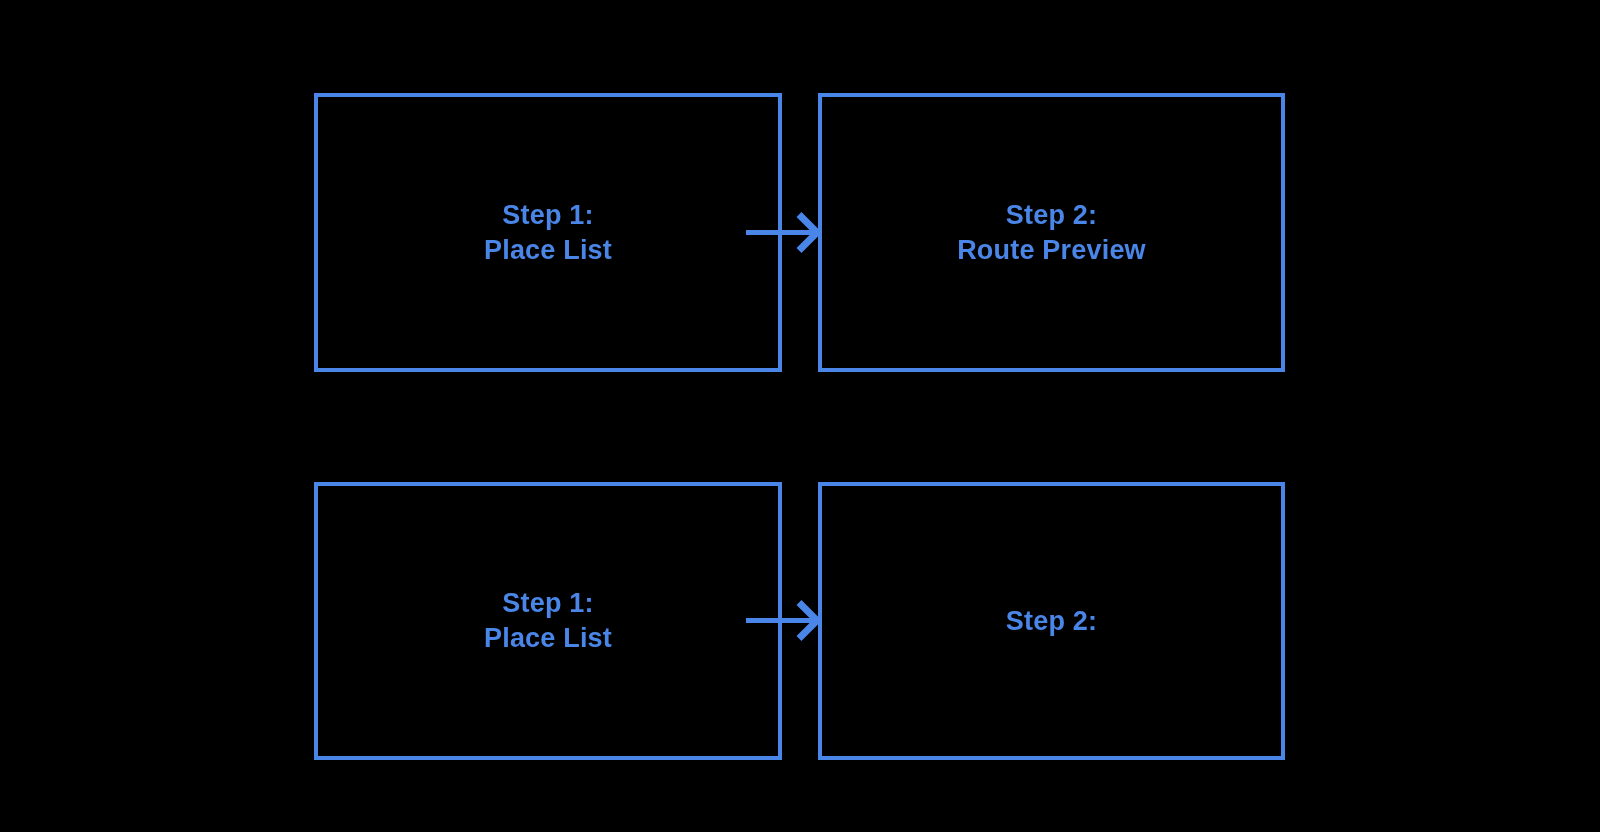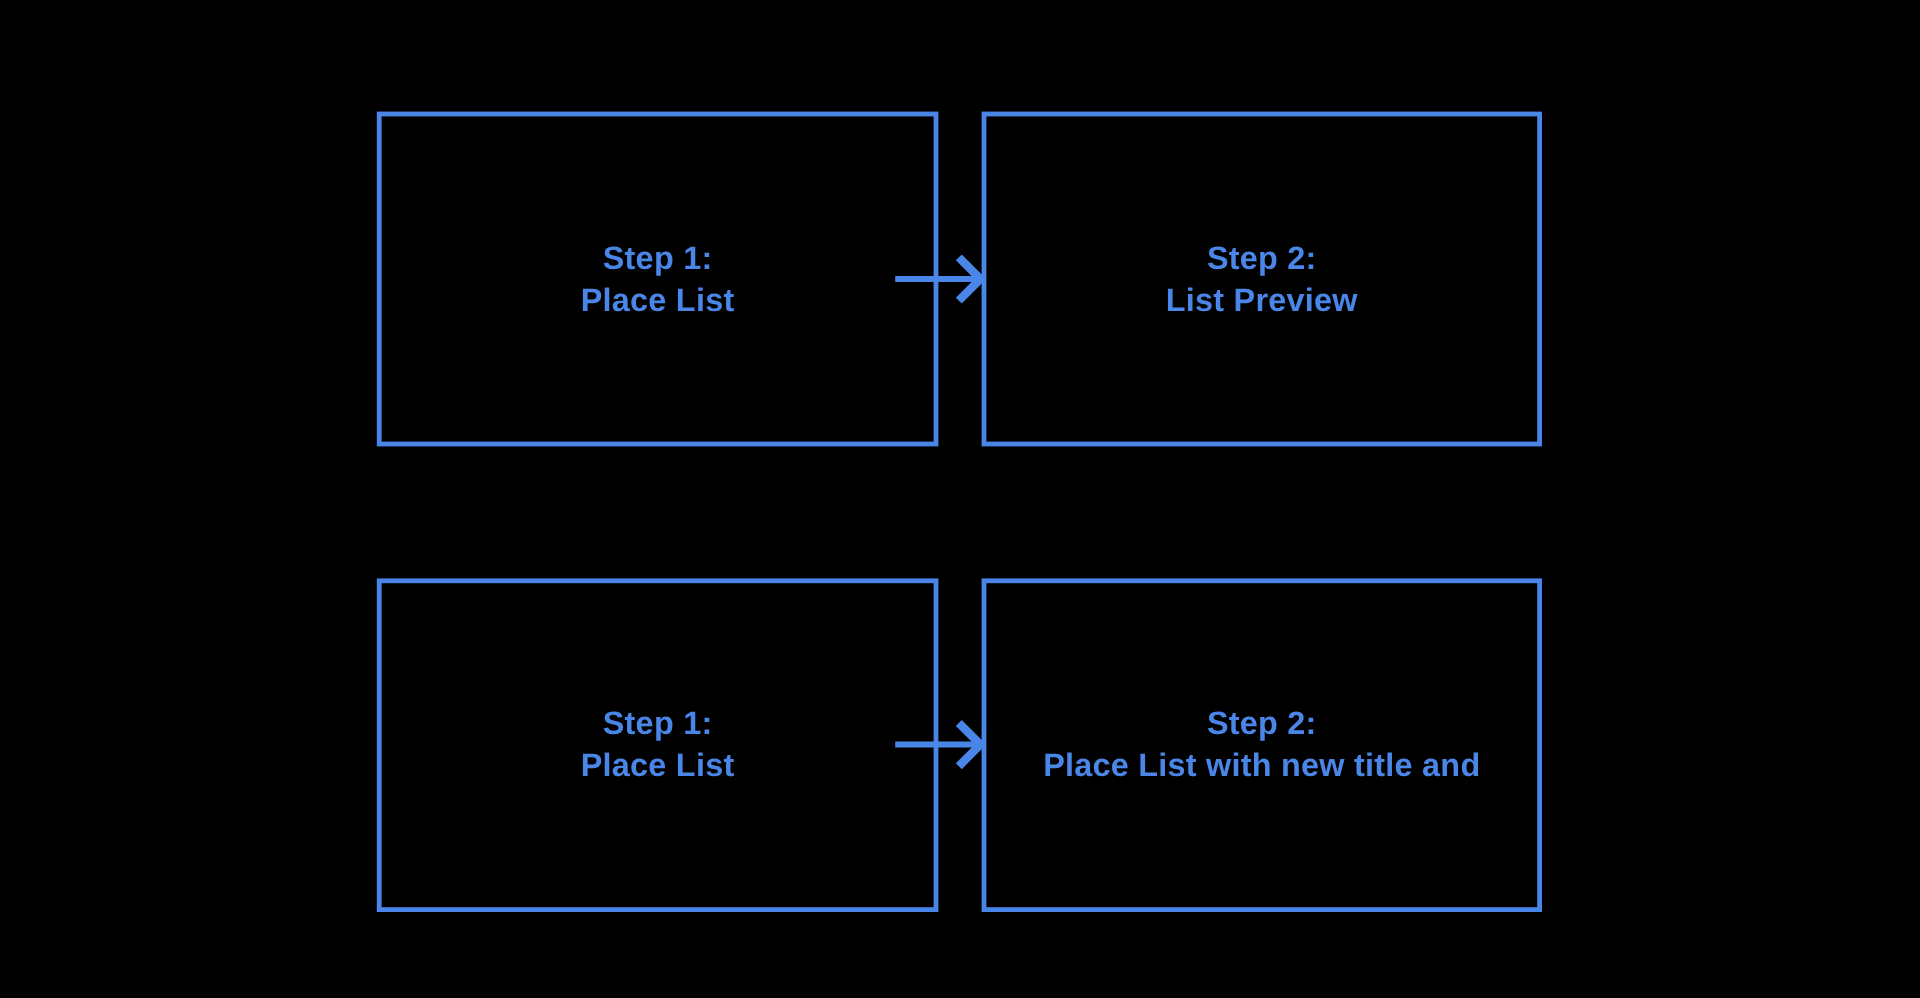--- a/index.html
+++ b/index.html
@@ -58,35 +58,34 @@
   <div class="box" style="left:314px; top:93px; width:468px; height:279px;">
     <div class="box-label">
       <span>Step 1:</span>
       <span>Place List</span>
     </div>
   </div>
 
   <div class="box" style="left:818px; top:93px; width:467px; height:279px;">
     <div class="box-label">
       <span>Step 2:</span>
-      <span>List Preview</span>
+      <span>Route Preview</span>
     </div>
   </div>
 
   <div class="box" style="left:314px; top:482px; width:468px; height:278px;">
     <div class="box-label">
       <span>Step 1:</span>
       <span>Place List</span>
     </div>
   </div>
 
   <div class="box" style="left:818px; top:482px; width:467px; height:278px;">
     <div class="box-label">
       <span>Step 2:</span>
-      <span>Place List with new title and</span>
     </div>
   </div>
 
   <svg class="arrow-layer" viewBox="0 0 1600 832" xmlns="http://www.w3.org/2000/svg">
     <g>
       <line class="arrow-stroke" x1="746" y1="232.5" x2="814" y2="232.5" stroke-width="5"></line>
       <polyline class="arrow-stroke" points="799,214.5 817,232.5 799,250.5" stroke-width="7"></polyline>
     </g>
     <g>
       <line class="arrow-stroke" x1="746" y1="620.5" x2="814" y2="620.5" stroke-width="5"></line>

